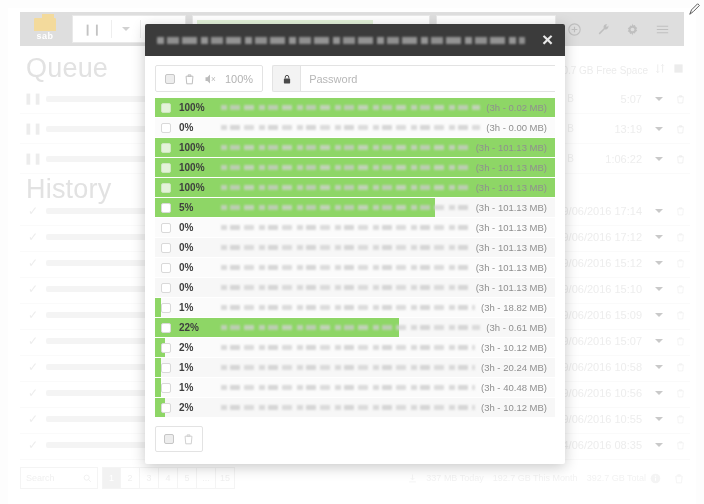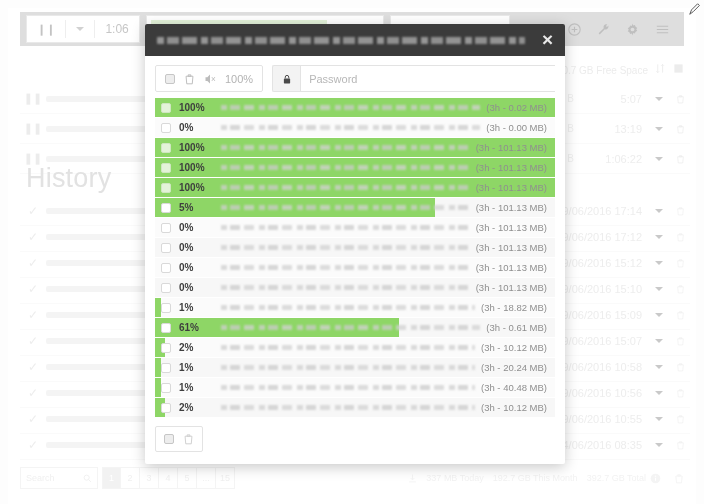--- a/index.html
+++ b/index.html
@@ -110,21 +110,21 @@
 
   
   .section-title {
     position: absolute;
     font-size: 27px;
     color: #e2e2e2;
     font-weight: normal;
     letter-spacing: .2px;
   }
   #queue-title { left: 26px; top: 53px; }
-  #history-title { left: 26px; top: 163px; }
+  #history-title { left: 26px; top: 174px; }
 
   .free-space {
     position: absolute;
     right: 56px; top: 65px;
     font-size: 10px; color: #ececec;
     white-space: nowrap;
   }
   .hdr-icon-a { position:absolute; right: 38px; top: 63px; }
   .hdr-icon-b { position:absolute; right: 20px; top: 63px; }
 
@@ -350,20 +350,24 @@
 </style>
 </head>
 <body>
 
 <div id="page">
 
   <div id="backdrop">
     <div class="page-frame"></div>
 
     <div class="navbar">
+      <div class="logo">
+        <div class="logo-box"></div>
+        <div class="logo-text">sab</div>
+      </div>
       <div class="nav-ctrl">
         <div class="nav-btn">❙❙</div>
         <div class="nav-sep"></div>
         <div class="nav-btn">
           <span class="caret-sm"></span>
         </div>
         <div class="nav-sep"></div>
         <div class="nav-time">1:06</div>
       </div>
       <div class="nav-speedbar">
@@ -391,20 +395,21 @@
           </svg>
         </span>
         <span>
           <svg class="ico" width="15" height="13" viewBox="0 0 16 16">
             <path d="M1 4h14M1 8h14M1 12h14" stroke="#b5b5b5" stroke-width="1.5"></path>
           </svg>
         </span>
       </div>
     </div>
 
+    <div class="section-title" id="queue-title">Queue</div>
     <div class="free-space">90.7 GB Free Space</div>
     <span class="hdr-icon-a">
       <svg class="ico" width="11" height="11" viewBox="0 0 16 16">
         <path d="M4 2v12M4 14l-2-2M4 14l2-2M11 14V2M11 2l-2 2M11 2l2 2" stroke="#ececec" stroke-width="1.3" fill="none"></path>
       </svg>
     </span>
     <span class="hdr-icon-b">
       <svg class="ico" width="11" height="11" viewBox="0 0 16 16">
         <rect x="2" y="2" width="12" height="12" fill="#ececec"></rect>
       </svg>
@@ -757,21 +762,21 @@
         <div class="file-bar" style="width:1.5%"></div>
         <div class="file-cb"></div>
         <div class="file-pct">1%</div>
         <div class="file-name"></div>
         <div class="file-meta">(3h - 18.82 MB)</div>
       </div>
 
       <div class="file-row">
         <div class="file-bar" style="width:61%"></div>
         <div class="file-cb"></div>
-        <div class="file-pct">61%</div>
+        <div class="file-pct">22%</div>
         <div class="file-name"></div>
         <div class="file-meta">(3h - 0.61 MB)</div>
       </div>
 
       <div class="file-row alt">
         <div class="file-bar" style="width:2.5%"></div>
         <div class="file-cb"></div>
         <div class="file-pct">2%</div>
         <div class="file-name"></div>
         <div class="file-meta">(3h - 10.12 MB)</div>

